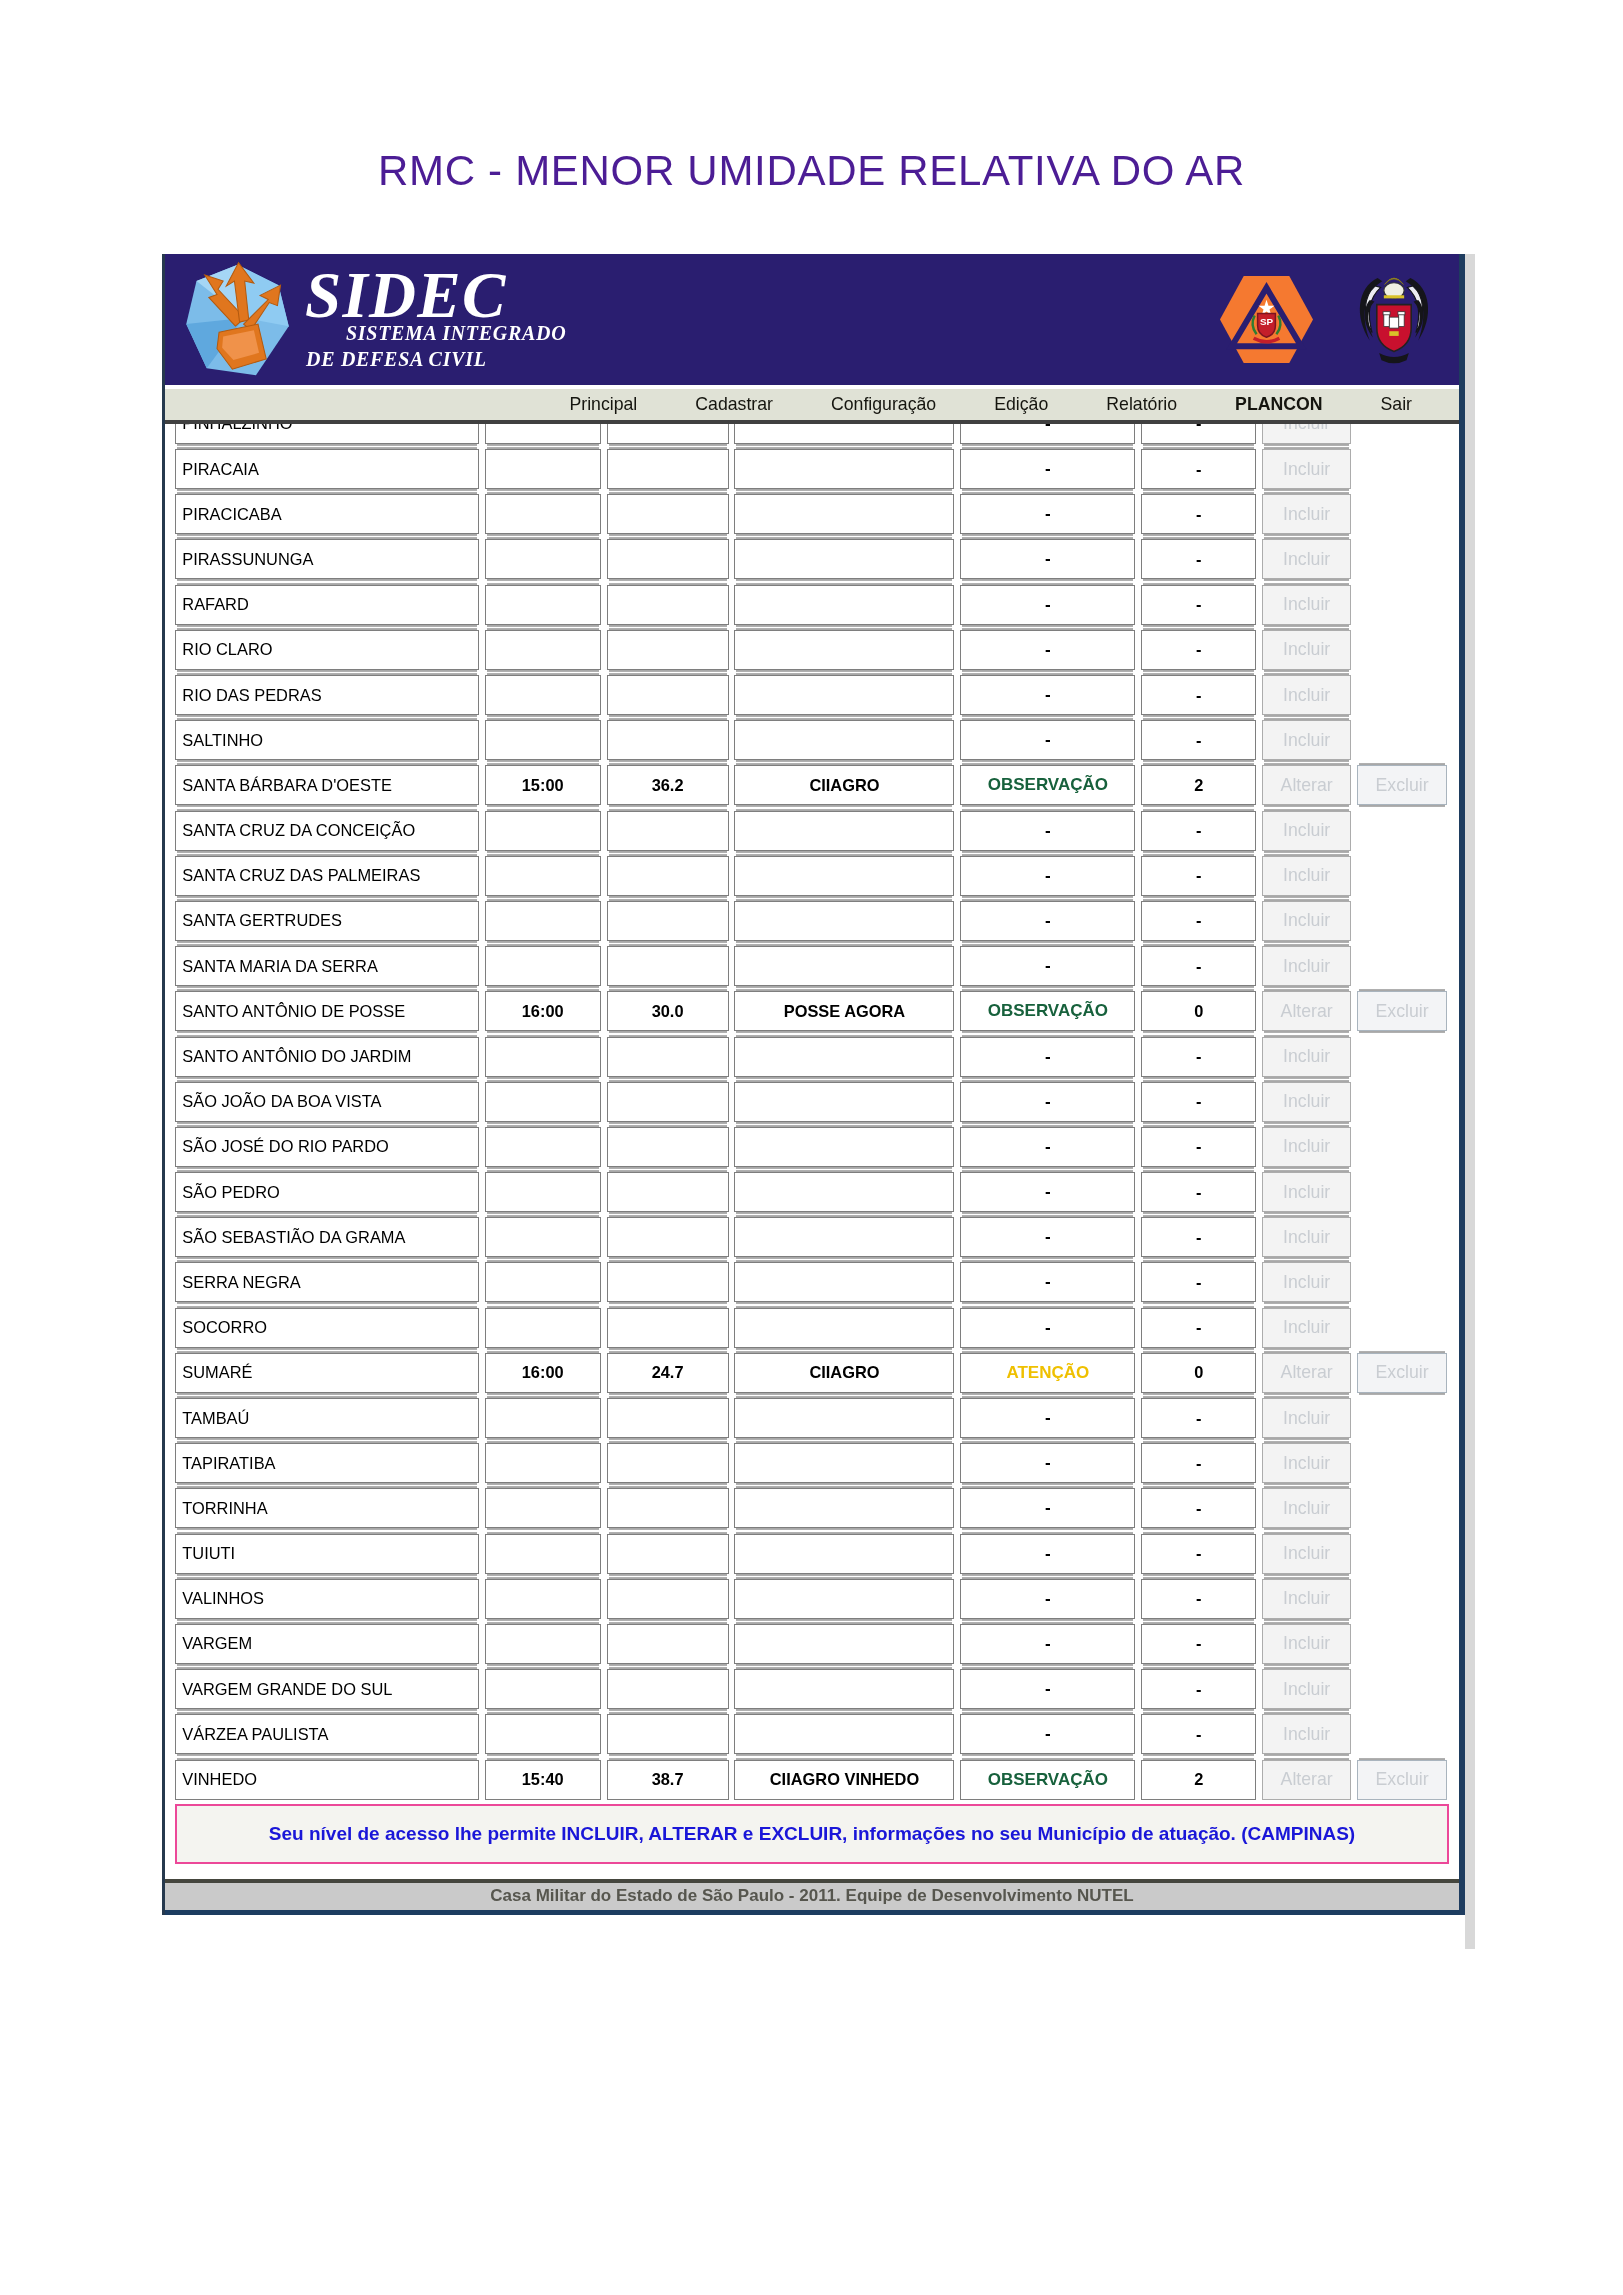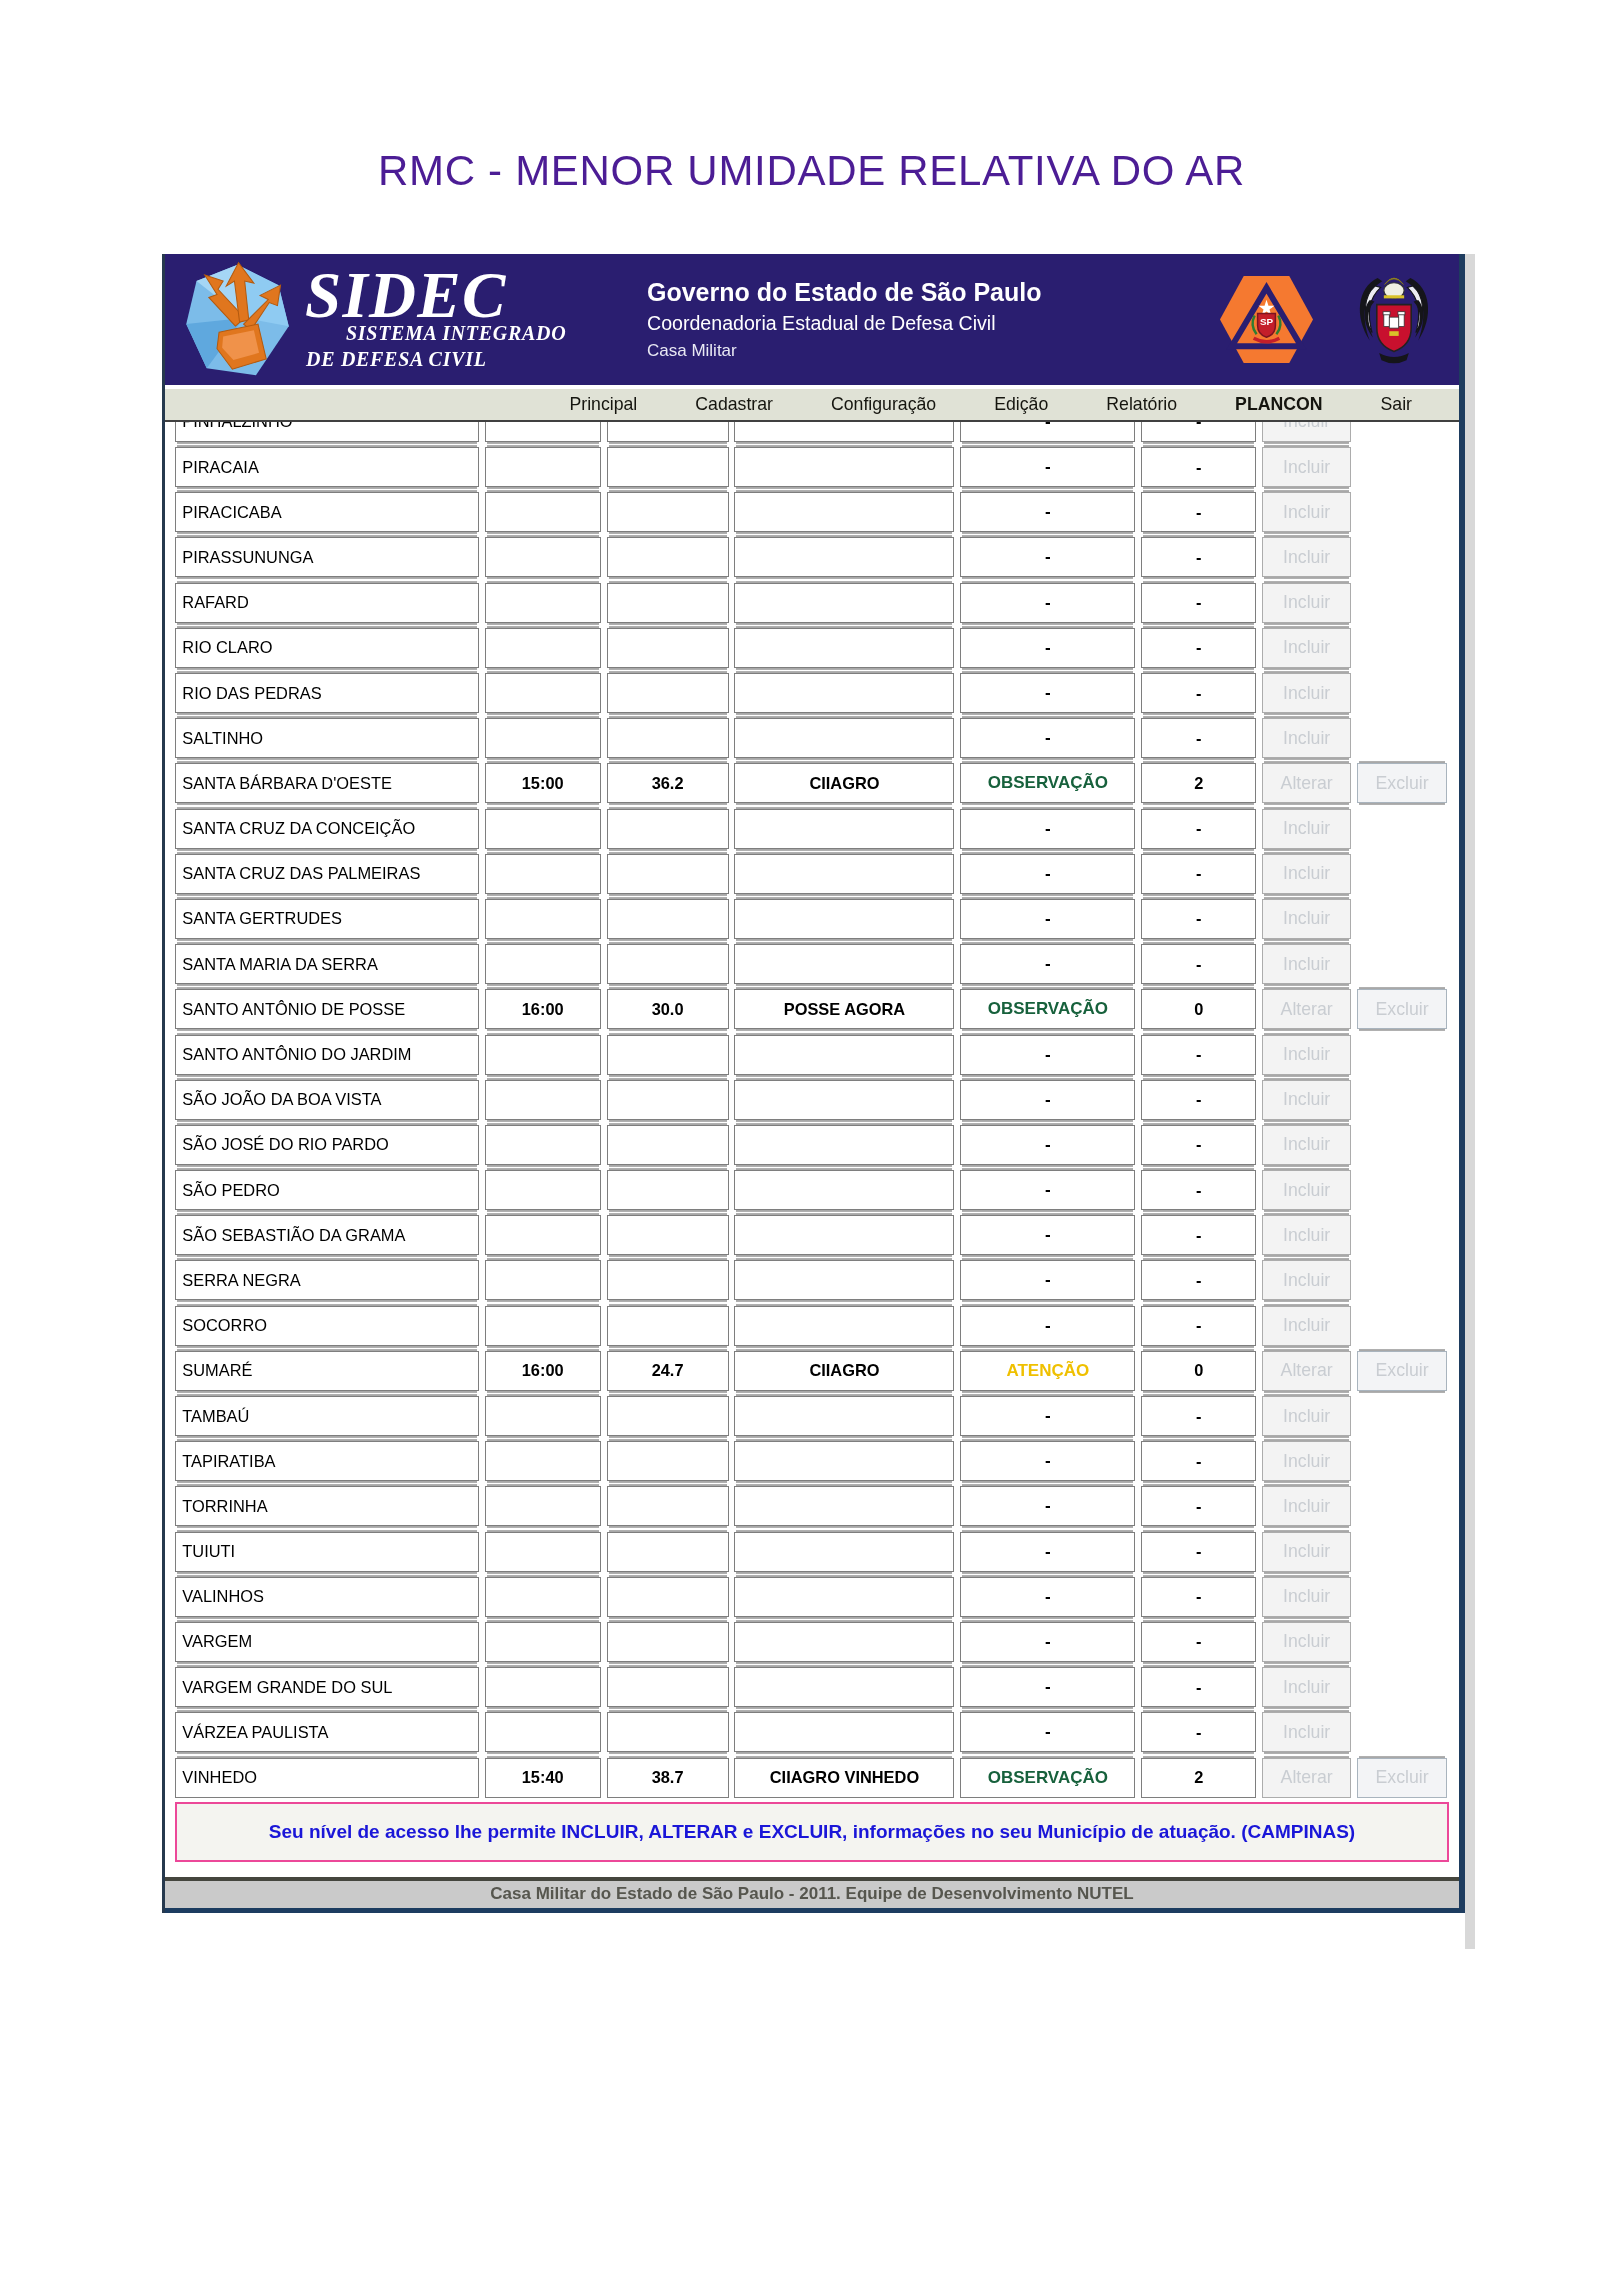--- a/index.html
+++ b/index.html
@@ -48,21 +48,21 @@
   .dc-hex{position:absolute;left:1052px;top:15.7px;width:99px;height:99px;}
   .cm-arms{position:absolute;left:1186px;top:10.5px;width:86px;height:109px;}
   .header-gap{height:3.9px;background:#ffffff;}
   
   .date-bar{
     height:34px;background:var(--accent-orange);color:#ffffff;font-weight:bold;font-size:17.7px;
     display:flex;align-items:center;justify-content:space-between;padding:0 9.2px;
   }
   
   .menu-bar{
-    height:31px;background:#E0E2D6;border-bottom:2px solid #404040;
+    height:31px;background:#E0E2D6;border-bottom:4px solid #404040;
     display:flex;align-items:center;justify-content:flex-end;gap:58px;
     padding-right:47px;font-size:17.7px;color:#15150f;
   }
   .menu-item{cursor:pointer;white-space:nowrap;}
   .menu-item.bold{font-weight:bold;}
   
   .table-area{height:1376px;overflow:hidden;padding:0 9.8px;background:#fff;}
   .rows{margin-top:-20px;}
   .t-row{display:flex;gap:5.9px;height:40px;margin-bottom:5.2px;}
   .cell{
@@ -123,25 +123,20 @@
           <polygon points="62,62 57,22 49,27 61,4 76,24 67,22 71,60"></polygon>
           <polygon points="66,64 90,40 82,36 102,26 99,46 91,43 73,70"></polygon>
           <polygon points="42,72 80,64 88,98 55,108 40,88"></polygon>
         </g>
         <polygon points="46,76 76,70 81,92 56,99 45,87" fill="#F0924A"></polygon>
       </svg>
     </div>
     <div class="sidec-word">SIDEC</div>
     <div class="sidec-sub l1">SISTEMA INTEGRADO</div>
     <div class="sidec-sub l2">DE DEFESA CIVIL</div>
-    <div class="gov-block">
-      <div class="gov-l1">Governo do Estado de São Paulo</div>
-      <div class="gov-l2">Coordenadoria Estadual de Defesa Civil</div>
-      <div class="gov-l3">Casa Militar</div>
-    </div>
     <div class="dc-hex">
       <svg viewBox="0 0 100 100" width="99" height="99">
         <polygon points="27,6 73,6 97,50 73,94 27,94 3,50" fill="#F57930"></polygon>
         <polygon points="50,18 85,77 15,77" fill="none" stroke="#2A1E70" stroke-width="6"></polygon>
         <polygon points="50,30 52,36 58,36 53,40 55,46 50,42 45,46 47,40 42,36 48,36" fill="#fff"></polygon>
         <path d="M38,46 q-5,10 2,19" stroke="#2E7D32" fill="none" stroke-width="2.5"></path>
         <path d="M62,46 q5,10 -2,19" stroke="#2E7D32" fill="none" stroke-width="2.5"></path>
         <path d="M41,44 h18 v12 q0,9 -9,12 q-9,-3 -9,-12 z" fill="#C41E2A" stroke="#7c1420" stroke-width="1.5"></path>
         <text x="50" y="56" font-size="10" fill="#ffffff" text-anchor="middle" font-weight="bold" font-family="Liberation Sans, sans-serif">SP</text>
         <path d="M37,69 q13,7 26,0" stroke="#C41E2A" stroke-width="3.5" fill="none"></path>

